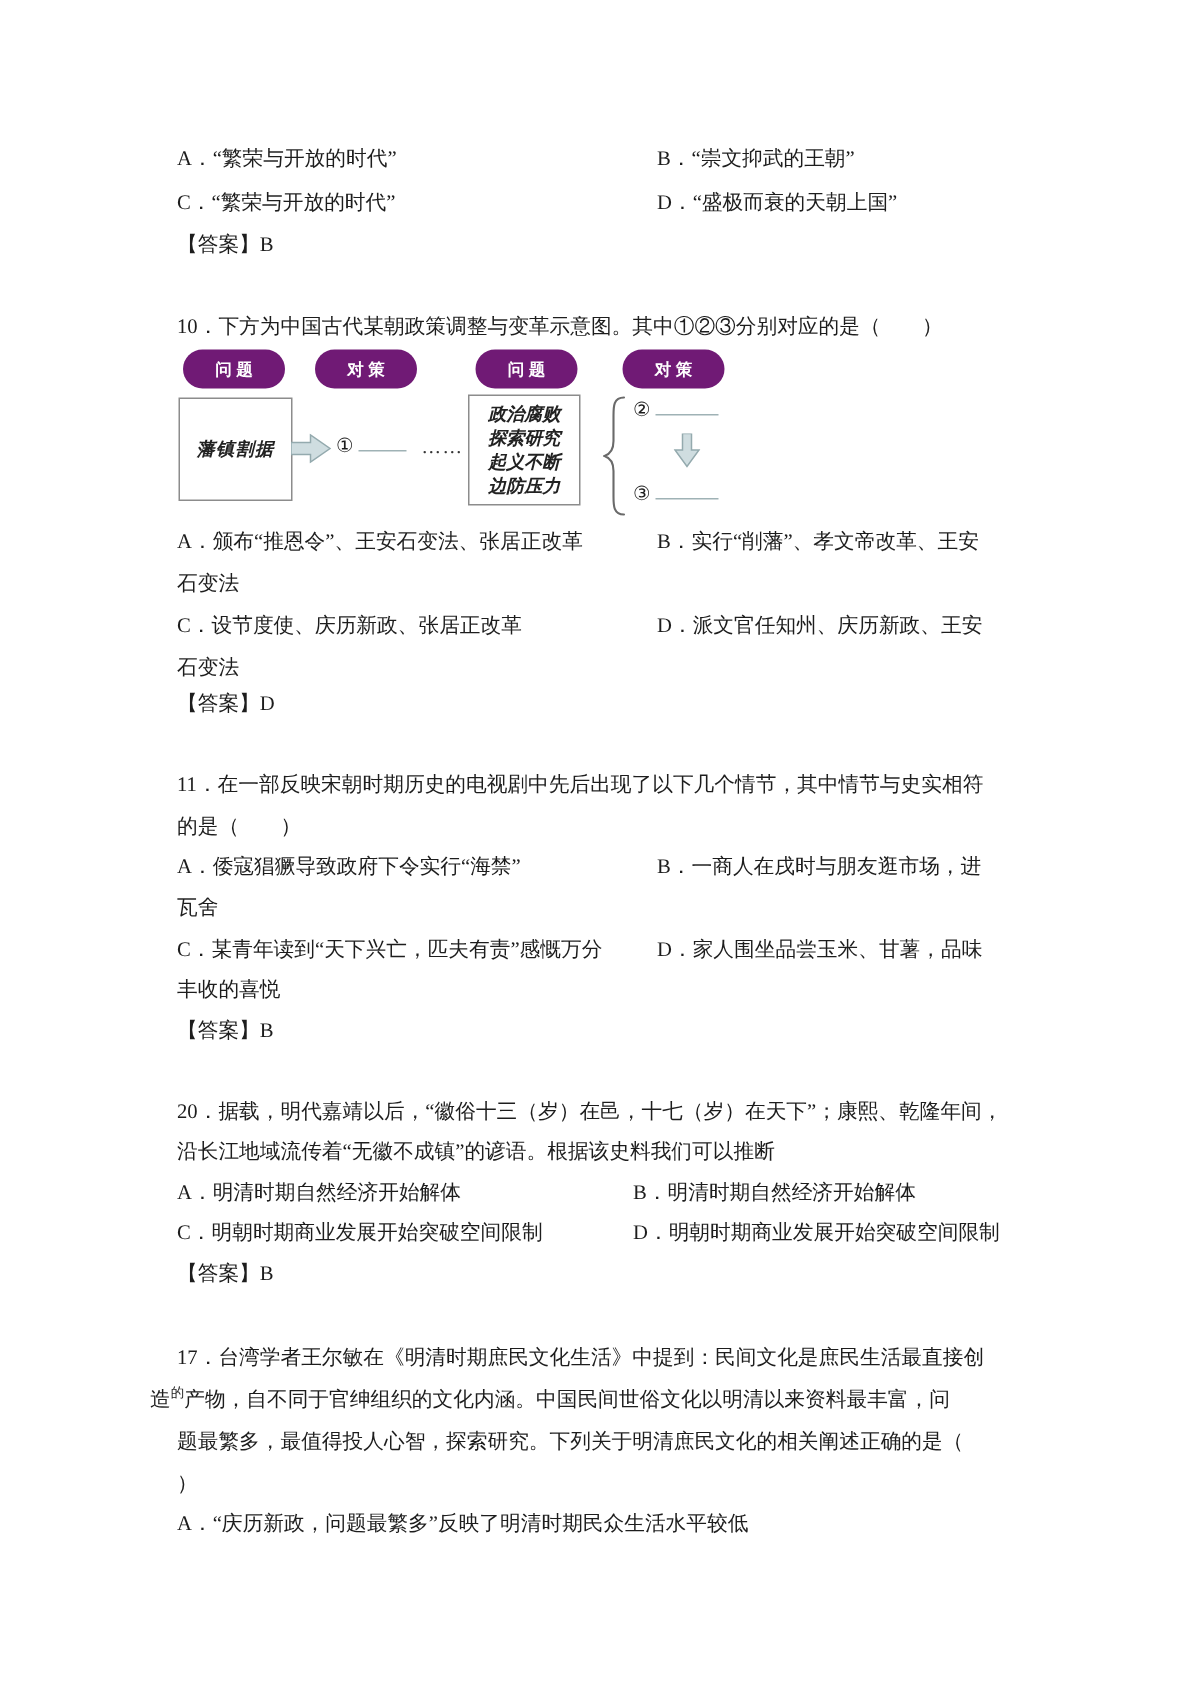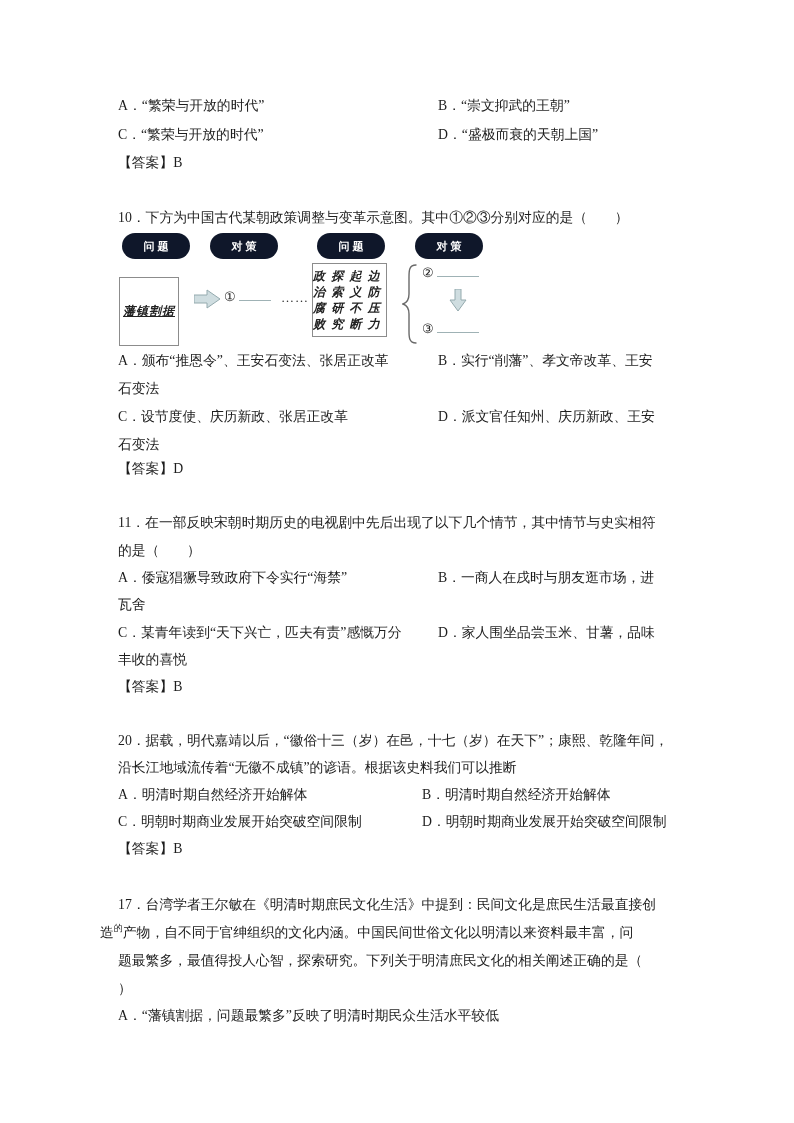--- a/index.html
+++ b/index.html
@@ -4,33 +4,33 @@
 <style>
   html,body{margin:0;padding:0;}
   body{
     width:794px;height:1123px;background:#ffffff;position:relative;
     font-family:"Liberation Serif","DejaVu Serif",serif;color:#1d1d1d;overflow:hidden;
   }
   .line{position:absolute;font-size:13.8px;line-height:18px;white-space:pre;}
   
   .diagram{position:absolute;left:118px;top:230px;width:368px;height:118px;}
   .pill{
-    position:absolute;width:68px;height:26px;border-radius:13px;background:#0f172a;
+    position:absolute;width:68px;height:26px;border-radius:13px;background:#701a75;
     color:#ffffff;font-family:"Liberation Sans","DejaVu Sans",sans-serif;
     font-size:11px;font-weight:bold;letter-spacing:3px;
     display:flex;align-items:center;justify-content:center;
     padding-left:3px;box-sizing:border-box;
   }
   .fbox{
     position:absolute;border:1px solid #8c8c8c;background:#ffffff;
     display:flex;align-items:center;justify-content:center;box-sizing:border-box;
     font-style:italic;font-weight:bold;font-size:12px;color:#222;
   }
-  .box1{left:1px;top:47px;width:60px;height:69px;letter-spacing:1px;text-decoration:underline;}
-  .box2{left:194px;top:33px;width:75px;height:74px;flex-direction:row;line-height:16px;}
+  .box1{left:1px;top:35px;width:76px;height:69px;letter-spacing:1px;}
+  .box2{left:194px;top:33px;width:75px;height:74px;flex-direction:column;line-height:16px;}
   .arrow-svg{position:absolute;}
   .blank{position:absolute;font-size:13px;line-height:15px;white-space:nowrap;}
   .ul{display:inline-block;border-bottom:1px solid #9fb2b5;height:11px;margin-left:3px;vertical-align:baseline;}
   .dots{position:absolute;font-size:13px;letter-spacing:1px;color:#333;}
   .brace{position:absolute;}
   sup{font-size:9px;line-height:0;}
 </style>
 </head>
 <body>
 
@@ -101,13 +101,13 @@
 <div class="line" style="left:118px;top:786px">A．明清时期自然经济开始解体</div>
 <div class="line" style="left:422px;top:786px">B．明清时期自然经济开始解体</div>
 <div class="line" style="left:118px;top:813px">C．明朝时期商业发展开始突破空间限制</div>
 <div class="line" style="left:422px;top:813px">D．明朝时期商业发展开始突破空间限制</div>
 <div class="line" style="left:118px;top:840px">【答案】B</div>
 
 <div class="line" style="left:118px;top:896px">17．台湾学者王尔敏在《明清时期庶民文化生活》中提到：民间文化是庶民生活最直接创</div>
 <div class="line" style="left:100px;top:924px"><span>造</span><sup>的</sup><span>产物，自不同于官绅组织的文化内涵。中国民间世俗文化以明清以来资料最丰富，问</span></div>
 <div class="line" style="left:118px;top:952px">题最繁多，最值得投人心智，探索研究。下列关于明清庶民文化的相关阐述正确的是（</div>
 <div class="line" style="left:118px;top:980px">）</div>
-<div class="line" style="left:118px;top:1007px">A．“藩镇割据，问题最繁多”反映了明清时期民众生活水平较低</div>
+<div class="line" style="left:118px;top:1007px">A．“庆历新政，问题最繁多”反映了明清时期民众生活水平较低</div>
 
 </body></html>

